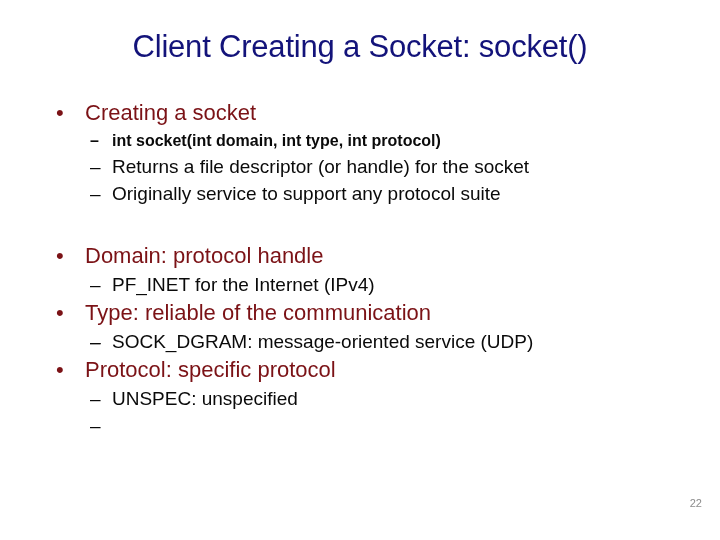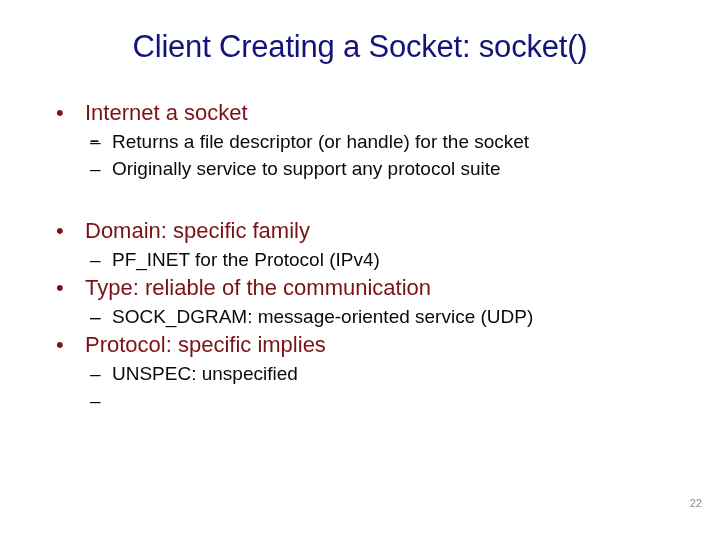--- a/index.html
+++ b/index.html
@@ -117,64 +117,65 @@
 
 <div class="slide">
 
   <div class="slide-title">Client Creating a Socket: socket()</div>
 
   <div class="body-area">
 
     <div class="group">
       <div class="lvl1">
         <span class="marker">•</span>
-        <span>Internet a socket</span>
+        <span>Creating a socket</span>
       </div>
       <div class="lvl2 code">
         <span class="marker">–</span>
+        <span>int socket(int domain, int type, int protocol)</span>
       </div>
       <div class="lvl2">
         <span class="marker">–</span>
         <span>Returns a file descriptor (or handle) for the socket</span>
       </div>
       <div class="lvl2">
         <span class="marker">–</span>
         <span>Originally service to support any protocol suite</span>
       </div>
     </div>
 
     <div class="group gap-before">
       <div class="lvl1">
         <span class="marker">•</span>
-        <span>Domain: specific family</span>
+        <span>Domain: protocol handle</span>
       </div>
       <div class="lvl2">
         <span class="marker">–</span>
-        <span>PF_INET for the Protocol (IPv4)</span>
+        <span>PF_INET for the Internet (IPv4)</span>
       </div>
     </div>
 
     <div class="group">
       <div class="lvl1">
         <span class="marker">•</span>
         <span>Type: reliable of the communication</span>
       </div>
       <div class="lvl2">
         <span class="marker">–</span>
       </div>
       <div class="lvl2">
         <span class="marker">–</span>
         <span>SOCK_DGRAM: message-oriented service (UDP)</span>
       </div>
     </div>
 
     <div class="group">
       <div class="lvl1">
         <span class="marker">•</span>
-        <span>Protocol: specific implies</span>
+        <span>Protocol: specific protocol</span>
       </div>
       <div class="lvl2">
         <span class="marker">–</span>
         <span>UNSPEC: unspecified</span>
       </div>
       <div class="lvl2">
         <span class="marker">–</span>
       </div>
     </div>
 

